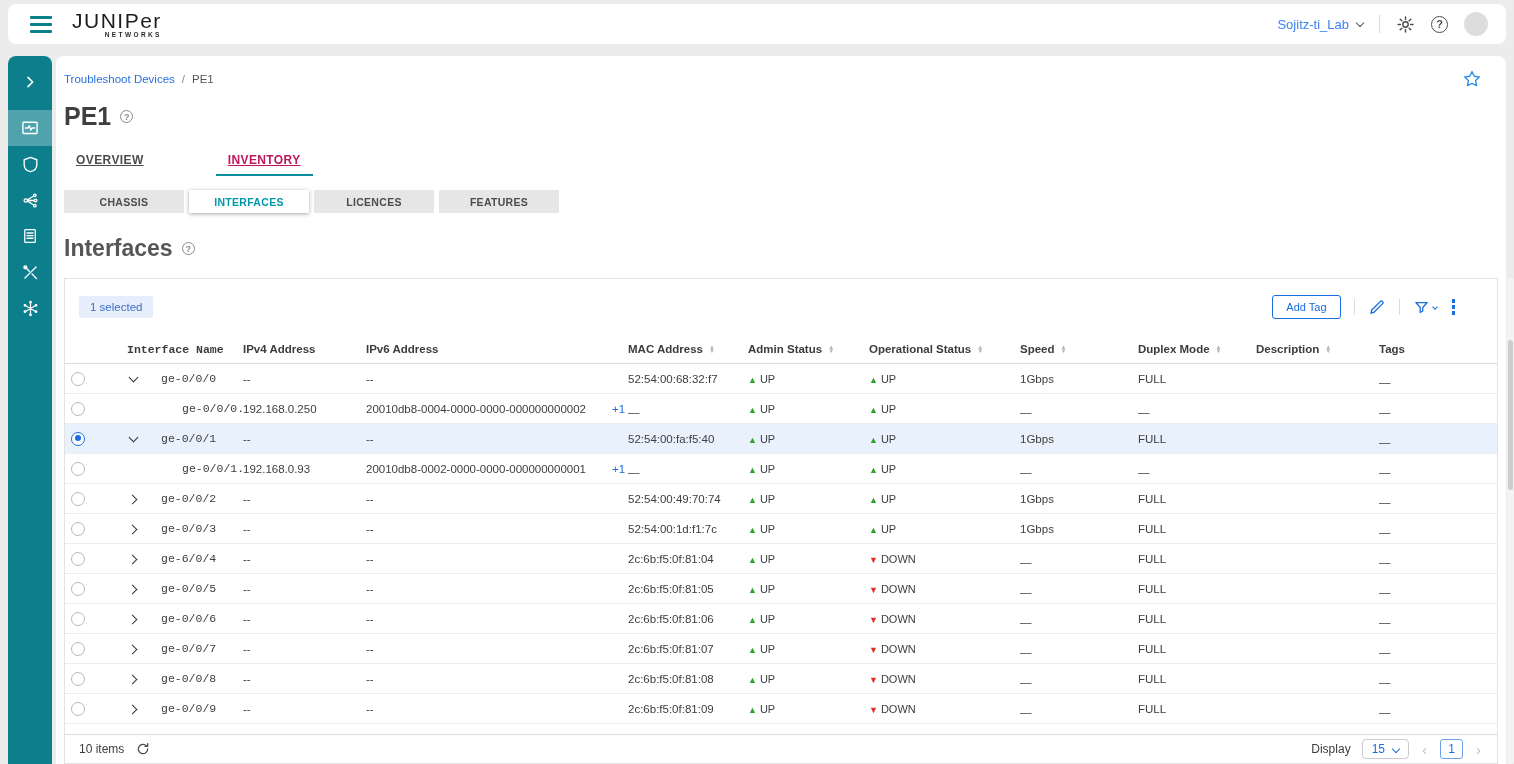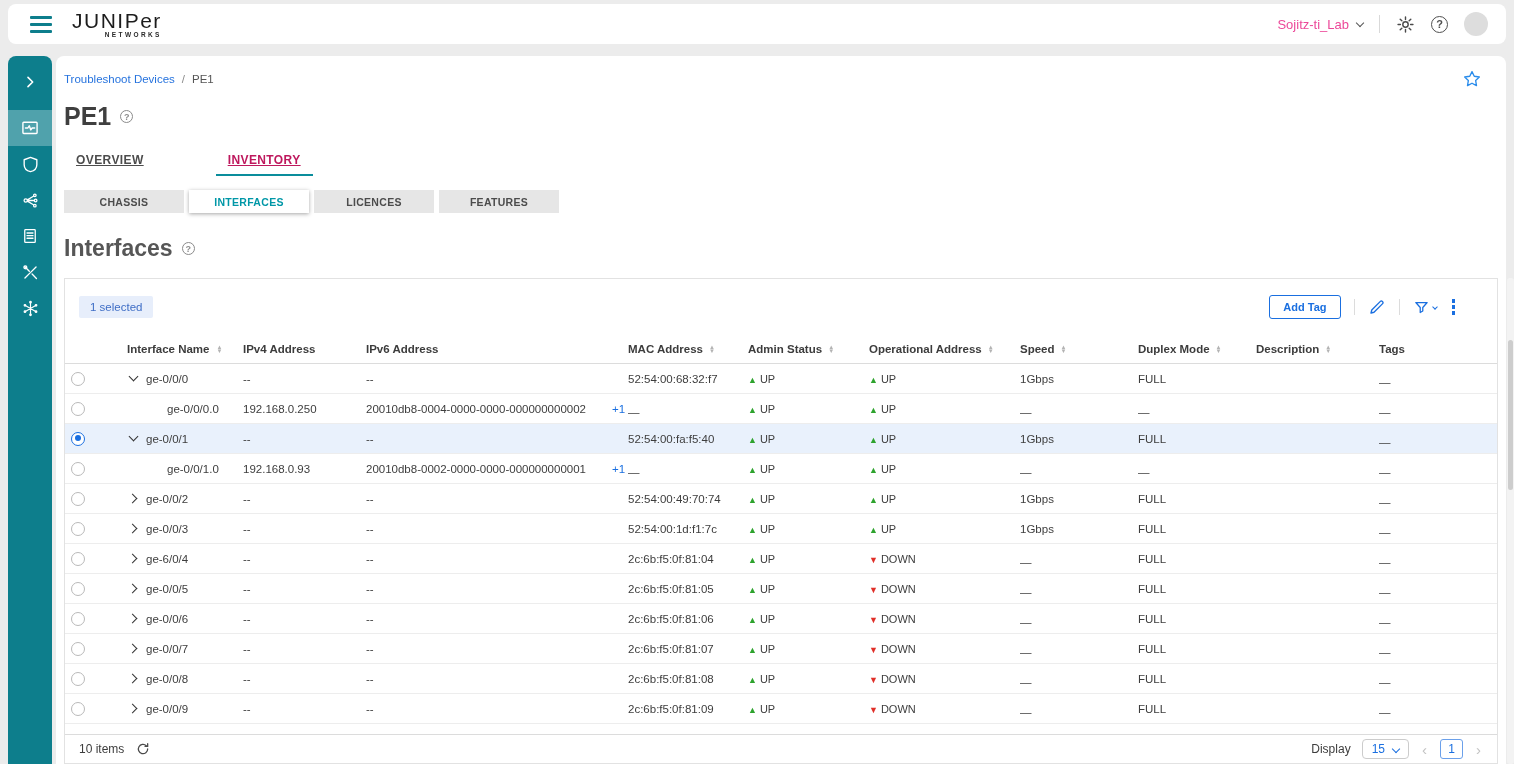--- a/index.html
+++ b/index.html
@@ -15,21 +15,21 @@
     position:absolute; left:8px; right:8px; top:4px; height:40px;
     background:#fff; border-radius:8px;
     display:flex; align-items:center; padding:0 18px;
   }
   .hamburger { width:22px; display:flex; flex-direction:column; gap:4px; cursor:pointer; margin-left:4px; }
   .hamburger span { display:block; height:3px; background:#0d7e8c; border-radius:1px; }
   .brand { margin-left:20px; display:flex; flex-direction:column; line-height:1; }
   .brand-main { font-size:21px; letter-spacing:1.5px; color:#1c1c1c; font-weight:500; }
   .brand-sub { font-size:6.5px; letter-spacing:2.4px; color:#2a2a2a; text-align:right; margin-top:1px; font-weight:600; }
   .topbar-right { margin-left:auto; display:flex; align-items:center; gap:16px; }
-  .org { display:flex; align-items:center; gap:8px; font-size:13px; color:#ec4899; cursor:pointer; }
+  .org { display:flex; align-items:center; gap:8px; font-size:13px; color:#3b82f6; cursor:pointer; }
   .cdown { width:6px; height:6px; border-right:1.6px solid #555; border-bottom:1.6px solid #555; transform:rotate(45deg); display:inline-block; margin-top:-3px; }
   .vdiv { width:1px; height:18px; background:#d9d9d9; }
   .vdiv.short { height:16px; background:#dcdcdc; }
   .iconbtn { display:flex; align-items:center; justify-content:center; cursor:pointer; }
   .qmark {
     width:17px; height:17px; border:1.5px solid #4f4f4f; border-radius:50%;
     display:flex; align-items:center; justify-content:center;
     font-size:11px; color:#4f4f4f; font-weight:700;
   }
   .avatar { width:24px; height:24px; border-radius:50%; background:#ddd; }
@@ -73,39 +73,39 @@
   .subtab.active { background:#fff; color:#0097a7; box-shadow:0 1px 4px rgba(0,0,0,.35); position:relative; z-index:1; }
   .section-row { display:flex; align-items:center; gap:9px; margin-top:22px; }
   .section-title { font-size:23px; font-weight:600; color:#565656; }
   
   .tablewrap { margin-top:16px; border:1px solid #e2e2e2; flex:1; display:flex; flex-direction:column; min-height:0; }
   .toolbar { height:56px; display:flex; align-items:center; padding:0 14px 0 14px; }
   .chip { background:#e7eefb; color:#3f6ec6; font-size:11.5px; padding:5px 11px; border-radius:2px; }
   .toolbar-right { margin-left:auto; display:flex; align-items:center; gap:13px; padding-right:26px; }
   .addtag {
     border:1px solid #1a6fe0; color:#1a6fe0; background:#fff; font-family:inherit;
-    font-size:11px; font-weight:700; padding:5px 13px; border-radius:3px; cursor:pointer;
+    font-size:11px; font-weight:400; padding:5px 13px; border-radius:3px; cursor:pointer;
   }
   .kebab { display:flex; flex-direction:column; gap:2.5px; cursor:pointer; padding:2px; }
   .kebab i { width:3.5px; height:3.5px; background:#1a6fe0; display:block; }
   .filterbox { display:flex; align-items:flex-start; gap:3px; cursor:pointer; }
   .cdown.blue { border-color:#1a6fe0; width:4px; height:4px; margin-top:6px; }
   
   .grid { display:grid; grid-template-columns:58px 120px 123px 262px 120px 121px 151px 118px 118px 123px 1fr; align-items:center; }
   .thead { height:29px; border-bottom:1px solid #dcdcdc; font-size:11.5px; font-weight:700; color:#3c3c3c; }
   .th { display:flex; align-items:center; gap:6px; }
   .sort { display:flex; flex-direction:column; line-height:4.5px; font-size:6px; color:#b3b3b3; }
   .trow { height:30px; border-bottom:1px solid #ededed; font-size:11.5px; color:#3d3d3d; background:#fff; }
   .trow.selected { background:#e9f1fc; }
   .cell { overflow:hidden; white-space:nowrap; }
   .c-sel { display:flex; padding-left:6px; }
   .radio { width:14px; height:14px; border:1.5px solid #b9b9b9; border-radius:50%; background:#fff; display:inline-block; cursor:pointer; position:relative; }
   .radio.on { border-color:#1a6fe0; }
   .radio.on::after { content:""; position:absolute; left:2.5px; top:2.5px; width:6px; height:6px; border-radius:50%; background:#1a6fe0; }
-  .c-name { display:flex; align-items:center; gap:7px; padding-left:5px; }
+  .c-name { display:flex; align-items:flex-end; gap:22px; padding-left:5px;font-family:Liberation Mono, monospace; }
   .chev { width:11px; height:11px; position:relative; flex:0 0 11px; cursor:pointer; }
   .chev::after { content:""; position:absolute; width:6px; height:6px; border-right:1.7px solid #333; border-bottom:1.7px solid #333; }
   .chev.down::after { transform:rotate(45deg); left:2px; top:0px; }
   .chev.right::after { transform:rotate(-45deg); left:1px; top:2px; }
   .chev.hidden { visibility:hidden; }
   .iname.childindent { margin-left:21px; }
   .morelink { color:#1a6fe0; margin-left:26px; cursor:pointer; }
   .dash { position:relative; top:3px; letter-spacing:-1px; }
   .tri { font-size:9px; margin-right:3px; }
   .tri.g { color:#2ea32e; }
@@ -293,21 +293,21 @@
         </div>
       <div class="cell th">
         <span>MAC Address</span>
           <span class="sort">▲<span>▼</span></span>
       </div>
       <div class="cell th">
         <span>Admin Status</span>
           <span class="sort">▲<span>▼</span></span>
       </div>
       <div class="cell th">
-        <span>Operational Address</span>
+        <span>Operational Status</span>
           <span class="sort">▲<span>▼</span></span>
       </div>
       <div class="cell th">
         <span>Speed</span>
           <span class="sort">▲<span>▼</span></span>
       </div>
       <div class="cell th">
         <span>Duplex Mode</span>
           <span class="sort">▲<span>▼</span></span>
       </div>

